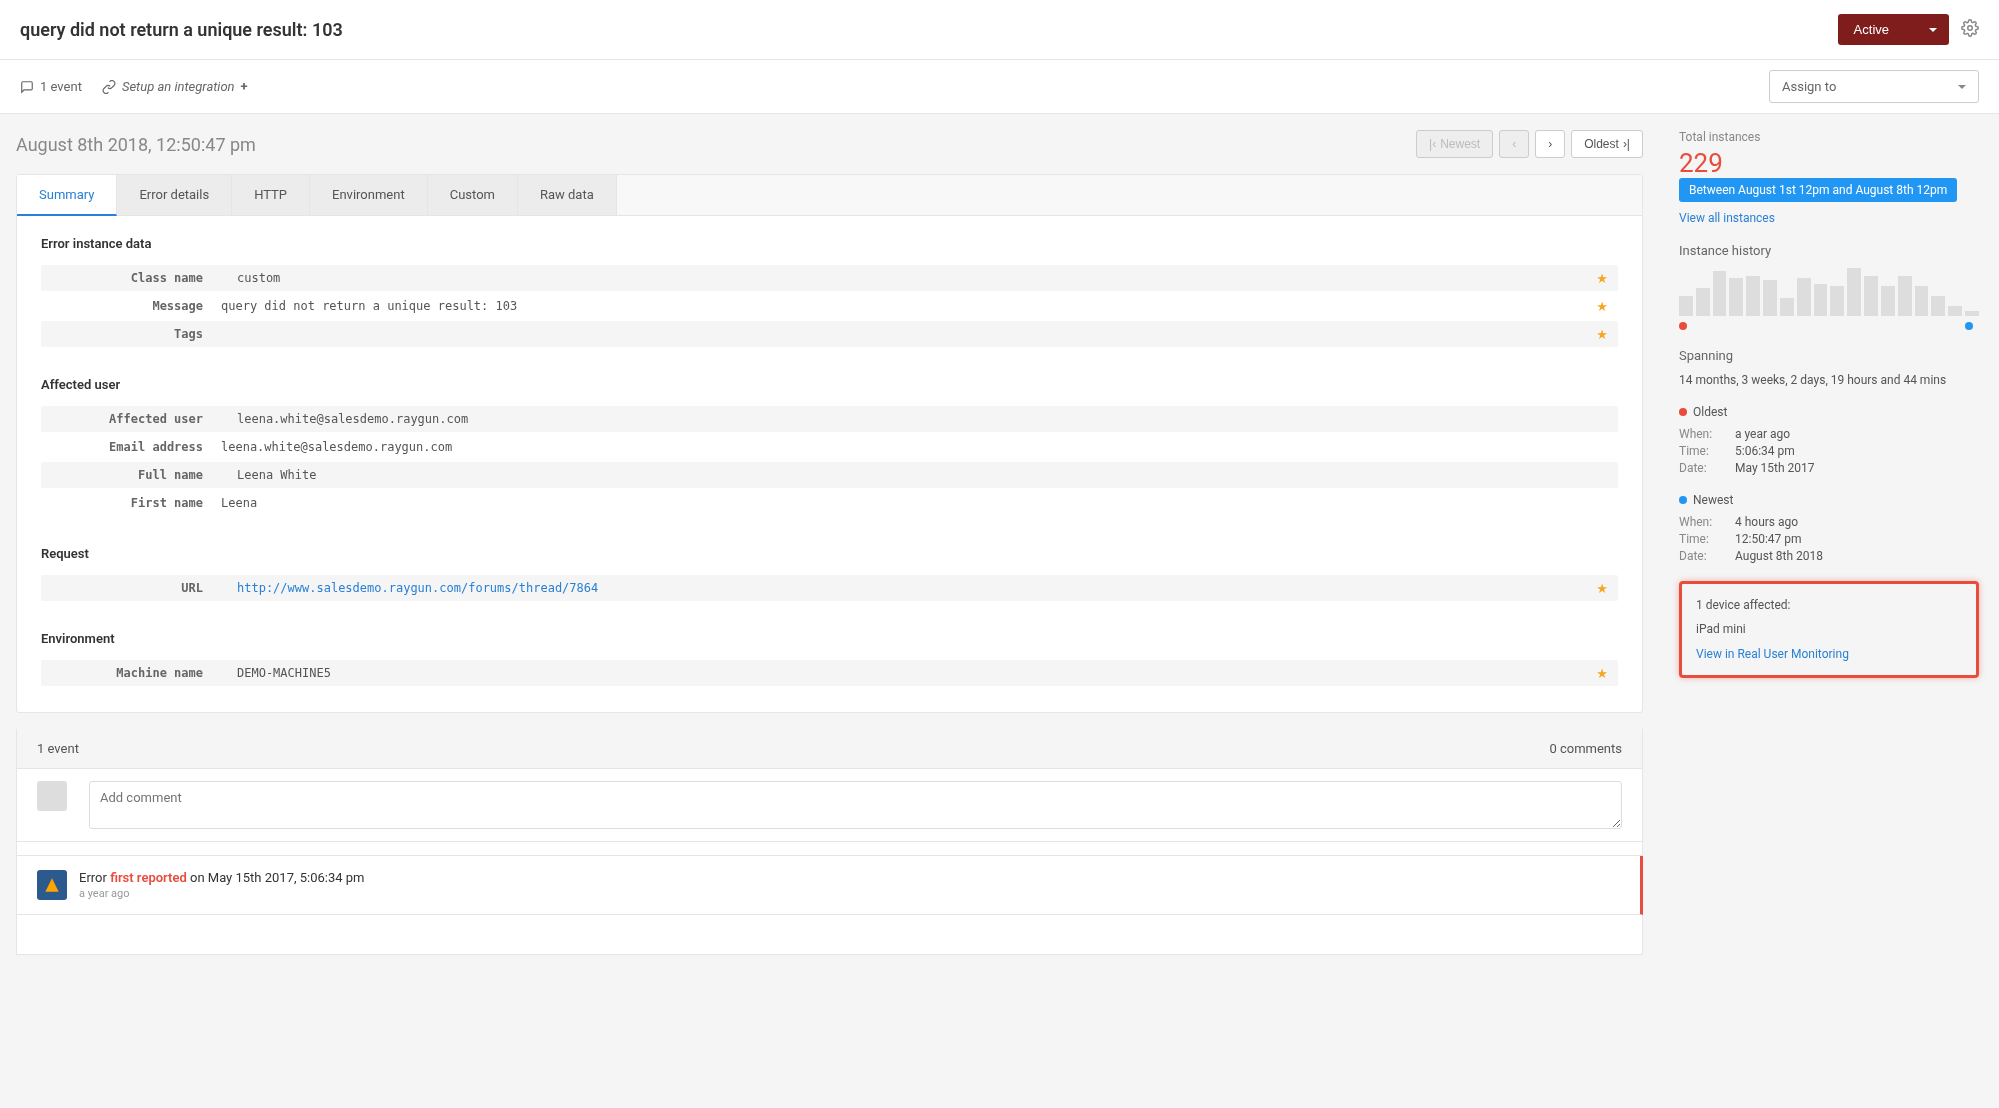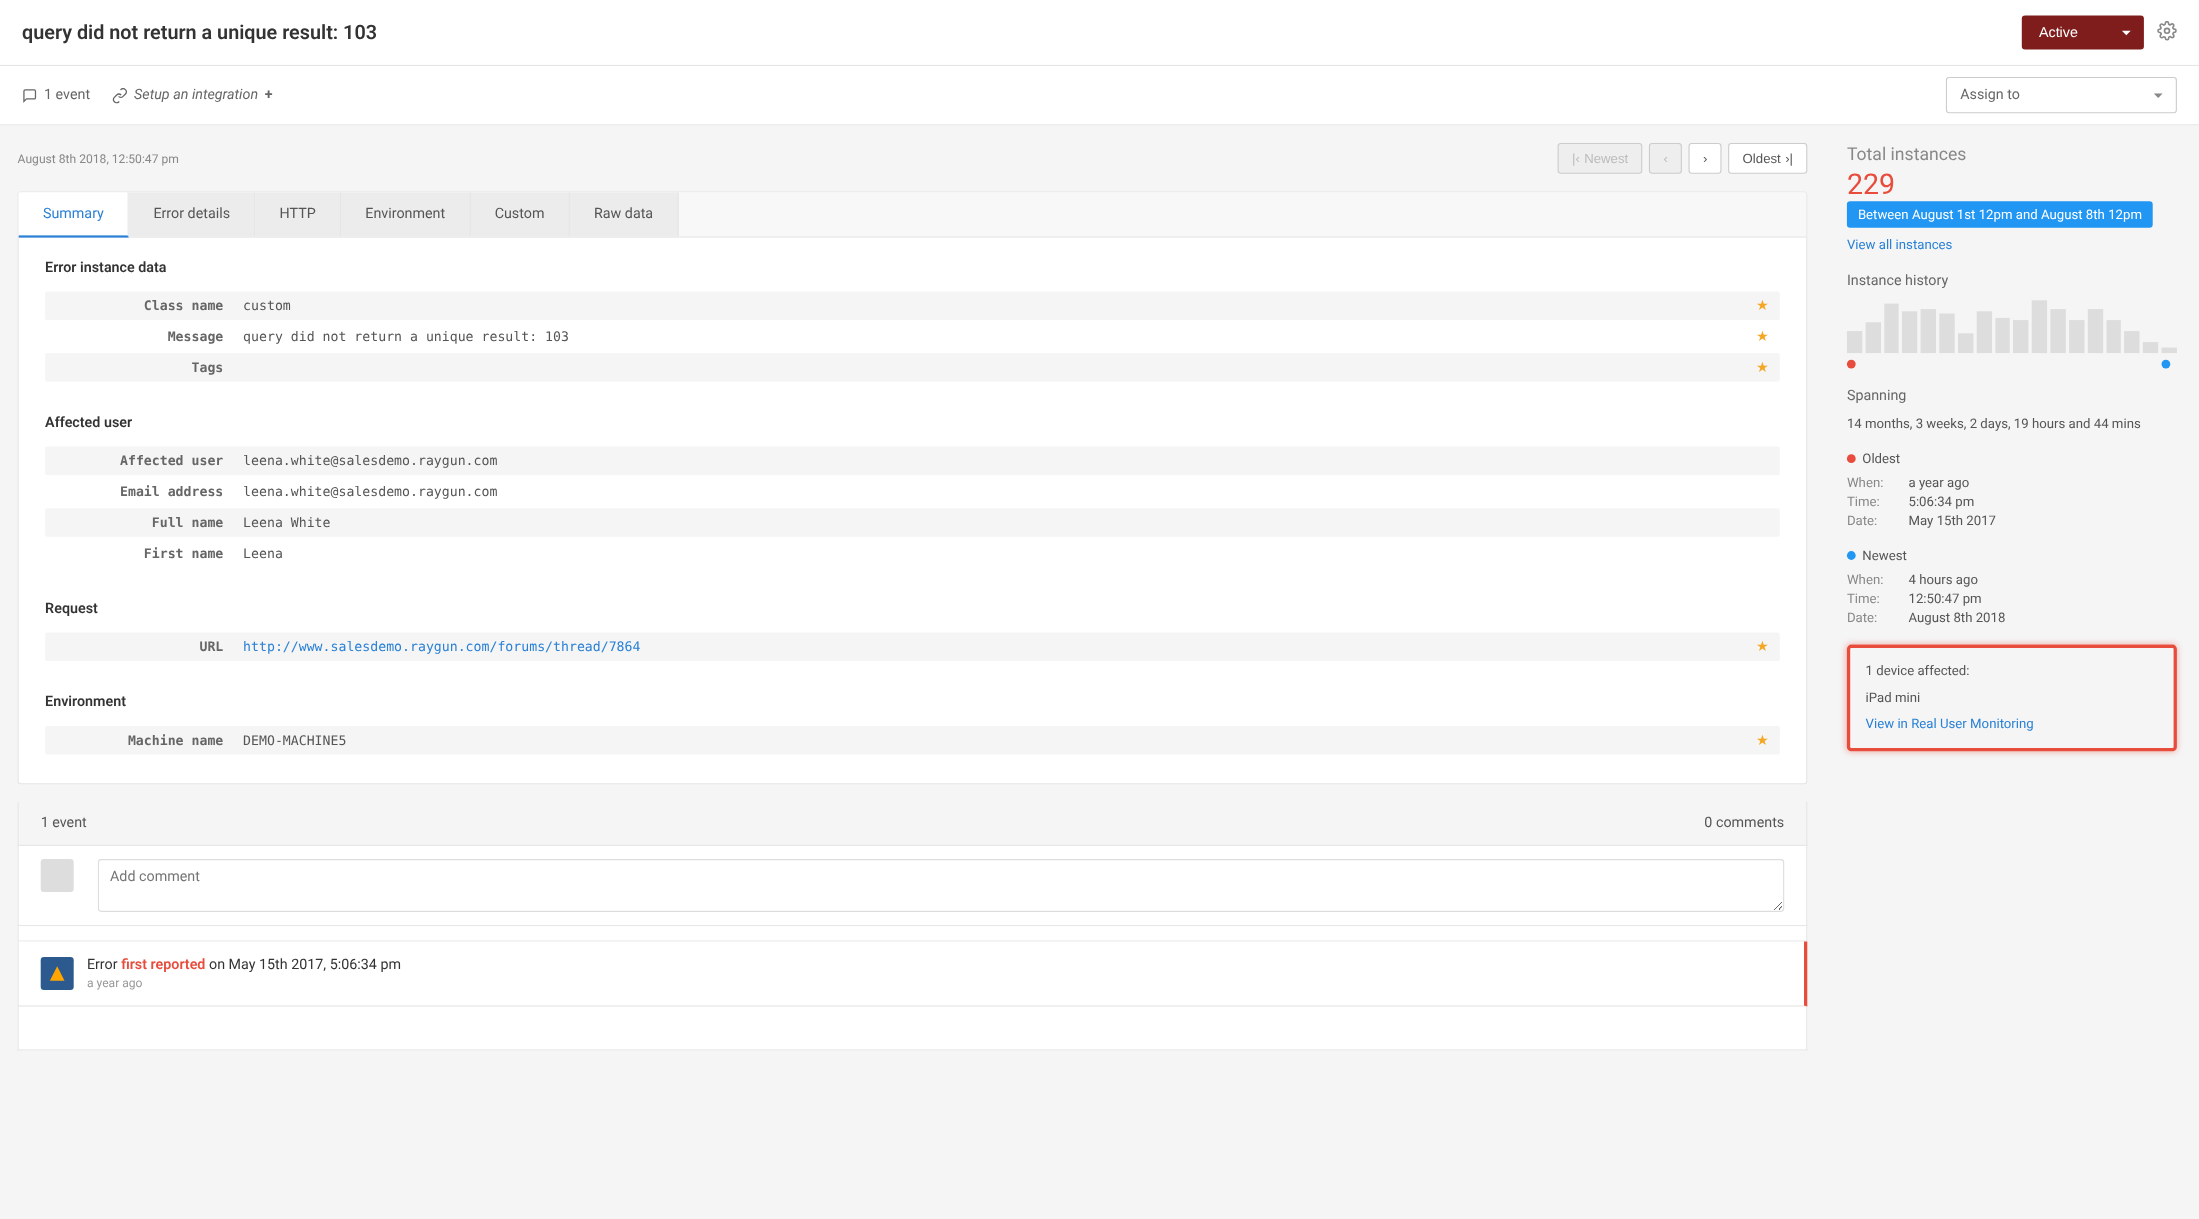--- a/index.html
+++ b/index.html
@@ -21,57 +21,57 @@
 .subbar-left .plus { font-weight:bold; }
 .assign-select { border:1px solid #ccc; border-radius:3px; background:#fff; padding:8px 60px 8px 12px; font-size:13px; color:#666; position:relative; cursor:pointer; min-width:210px;margin-left:48px; }
 .assign-select::after { content:""; position:absolute; right:12px; top:50%; margin-top:-2px; border:4px solid transparent; border-top-color:#888; }
 
 .layout { display:flex; }
 .main { flex:1; padding:16px; }
 .sidebar { width:340px; padding:16px 20px; }
 
 
 .toolbar { display:flex; justify-content:space-between; align-items:center; margin-bottom:16px; }
-.timestamp { color:#888; font-size:11px; }
+.timestamp { color:#888; font-size:18px; }
 .pager { display:flex; gap:6px; }
 .pager button { border:1px solid #ccc; background:#fff; color:#555; padding:6px 12px; border-radius:3px; font-size:12px; cursor:pointer; display:flex; align-items:center; gap:4px; }
 .pager button.disabled { background:#eee; color:#bbb; cursor:default; }
 
 
 .card { background:#fff; border:1px solid #e5e5e5; border-radius:3px; }
 
 
 .tabs { display:flex; border-bottom:1px solid #e5e5e5; background:#f8f8f8; }
 .tab { padding:12px 22px; color:#555; cursor:pointer; border-right:1px solid #e5e5e5; background:#ececec; font-size:13px; }
 .tab.active { background:#fff; color:#2980d6; border-bottom:2px solid #2980d6; margin-bottom:-1px; }
 
 .section { padding:20px 24px 8px; }
 .section h3 { font-size:13px; font-weight:600; color:#333; margin-bottom:14px; }
 
 .kv-row { display:flex; align-items:center; border-radius:2px; margin-bottom:2px; position:relative; padding:6px 0; }
-.kv-row.alt { background:#f5f5f5; }
+.kv-row.alt { background:#f5f5f5;gap:16px; }
 .kv-key { width:180px; text-align:right; padding-right:18px; font-family:Menlo,Consolas,monospace; font-size:12px; color:#666; font-weight:600; }
 .kv-val { font-family:Menlo,Consolas,monospace; font-size:12px; color:#555; flex:1; }
 .kv-val a { color:#2980d6; text-decoration:none; }
 .star { color:#f5a623; position:absolute; right:10px; cursor:pointer; }
 .tag { display:inline-block; background:#2196f3; color:#fff; padding:2px 8px; border-radius:2px; font-family:Menlo,Consolas,monospace; font-size:12px; margin-right:4px; }
 
 
 .events-bar { background:#f5f5f5; border:1px solid #e5e5e5; border-top:none; padding:12px 20px; display:flex; justify-content:space-between; color:#555; font-size:13px; }
 .comment-box { border:1px solid #e5e5e5; border-top:none; background:#fff; padding:12px 20px; display:flex; gap:22px; }
 .avatar { width:30px; height:30px; background:#ddd; border-radius:3px; }
 .comment-input { flex:1; border:1px solid #ddd; border-radius:3px; padding:8px 10px; min-height:34px; font-family:inherit; font-size:13px; color:#555; resize:vertical; }
 .event-row { border:1px solid #e5e5e5; border-top:none; background:#fff; padding:14px 20px; display:flex; gap:12px; align-items:center; position:relative; border-right:3px solid #e74c3c; }
 .event-badge { width:30px; height:30px; background:#2d5a8e; border-radius:3px; display:flex; align-items:center; justify-content:center; color:#fff; }
 .event-text { font-size:13px; color:#333; }
 .event-text .red { color:#e74c3c; font-weight:600; }
 .event-sub { display:block; font-size:11px; color:#999; margin-top:2px; }
 
 
-.sb-label { font-size:16px; color:#888; margin-bottom:4px; }
+.sb-label { font-size:12px; color:#888; margin-bottom:4px; }
 .sb-big { font-size:26px; color:#e74c3c; font-weight:400; margin-bottom:0; }
 .sb-badge { display:inline-block; background:#2196f3; color:#fff; padding:5px 10px; border-radius:3px; font-size:12px; margin-bottom:8px; }
 .sb-link { color:#2980d6; font-size:12px; cursor:pointer; }
 .sb-section { margin-bottom:18px; }
 .sb-h { font-size:13px; color:#666; margin-bottom:10px; }
 .histogram { display:flex; align-items:flex-end; gap:3px; height:48px; margin-bottom:6px; position:relative; }
 .histogram .bar { flex:1; background:#ddd; }
 .dot-red { display:inline-block; width:8px; height:8px; background:#e74c3c; border-radius:50%; margin-right:6px; }
 .dot-blue { display:inline-block; width:8px; height:8px; background:#2196f3; border-radius:50%; margin-right:6px; }
 .sb-span { font-size:12px; color:#555; }

